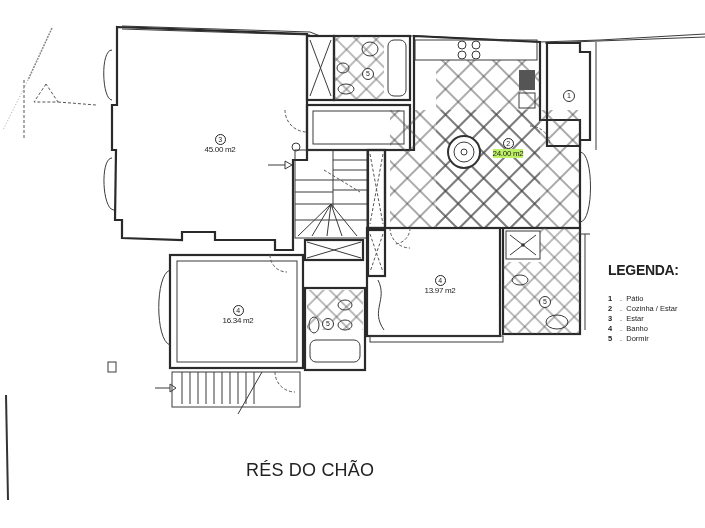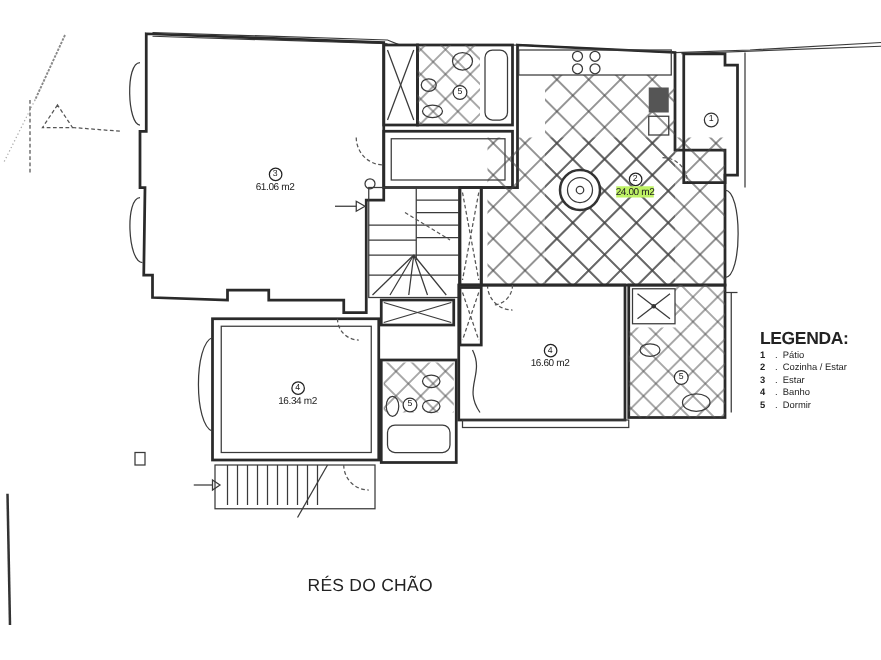--- a/index.html
+++ b/index.html
@@ -4,24 +4,24 @@
 <style>
   html, body { margin:0; padding:0; background:#ffffff; }
   body { width:705px; height:528px; position:relative; overflow:hidden; font-family:"Liberation Sans", sans-serif; }
   #plan { position:absolute; left:0; top:0; width:705px; height:528px; }
   .wall { fill:none; stroke:#2a2a2a; stroke-width:2.2; }
   .thin { fill:none; stroke:#3a3a3a; stroke-width:1; }
   .dash { fill:none; stroke:#555; stroke-width:1; stroke-dasharray:3 2; }
   .room-label { position:absolute; font-size:8px; color:#222; text-align:center; line-height:10px; letter-spacing:-0.3px; }
   .room-label .num { display:inline-block; width:9px; height:9px; border:1px solid #222; border-radius:50%; font-size:7px; line-height:9px; text-align:center; }
   .legend { position:absolute; left:608px; top:262px; color:#222; }
-  .legend-title { font-size:14px; font-weight:bold; letter-spacing:-0.3px; margin-bottom:1px; }
+  .legend-title { font-size:14px; font-weight:bold; letter-spacing:-0.3px; margin-bottom:16px; }
   .legend-item { font-size:7.5px; line-height:10px; white-space:nowrap; }
   .legend-item .n { font-weight:bold; display:inline-block; width:12px; }
-  .floor-title { position:absolute; left:246px; top:460px; font-size:14px; color:#222; letter-spacing:0.2px; }
+  .floor-title { position:absolute; left:246px; top:460px; font-size:18px; color:#222; letter-spacing:0.2px; }
   .circ-num { position:absolute; width:10px; height:10px; border:1px solid #333; border-radius:50%; font-size:7px; line-height:10px; text-align:center; color:#222; background:transparent; }
 </style>
 </head>
 <body>
 
 <svg id="plan" viewBox="0 0 705 528" xmlns="http://www.w3.org/2000/svg">
   <defs>
     <pattern id="tiles" width="18" height="18" patternUnits="userSpaceOnUse" patternTransform="rotate(45)">
       <rect width="18" height="18" fill="none" stroke="#444" stroke-width="0.9"></rect>
     </pattern>
@@ -188,29 +188,29 @@
     <line x1="262" y1="372" x2="238" y2="414" class="thin"></line>
     <path d="M275,372 A20,20 0 0 0 295,392" class="dash"></path>
     <line x1="155" y1="388" x2="170" y2="388" class="thin"></line>
     <polygon points="170,384 176,388 170,392" class="thin"></polygon>
     <rect x="108" y="362" width="8" height="10" class="thin"></rect>
   </g>
 </svg>
 
 <div class="room-label" style="left:190px; top:134px; width:60px;">
   <span class="num">3</span><br>
-  <span>61.06 m2</span>
+  <span>45.00 m2</span>
 </div>
 <div class="room-label" style="left:478px; top:138px; width:60px; background:transparent;">
   <span class="num" style="background:#fff;">2</span><br>
   <span style="background:#bef264;">24.00 m2</span>
 </div>
 <div class="room-label" style="left:410px; top:275px; width:60px;">
   <span class="num">4</span><br>
-  <span>16.60 m2</span>
+  <span>13.97 m2</span>
 </div>
 <div class="room-label" style="left:208px; top:305px; width:60px;">
   <span class="num">4</span><br>
   <span>16.34 m2</span>
 </div>
 
 <div class="circ-num" style="left:563px; top:90px;">1</div>
 <div class="circ-num" style="left:362px; top:68px; background:#fff;">5</div>
 <div class="circ-num" style="left:322px; top:318px; background:#fff;">5</div>
 <div class="circ-num" style="left:539px; top:296px; background:#fff;">5</div>

